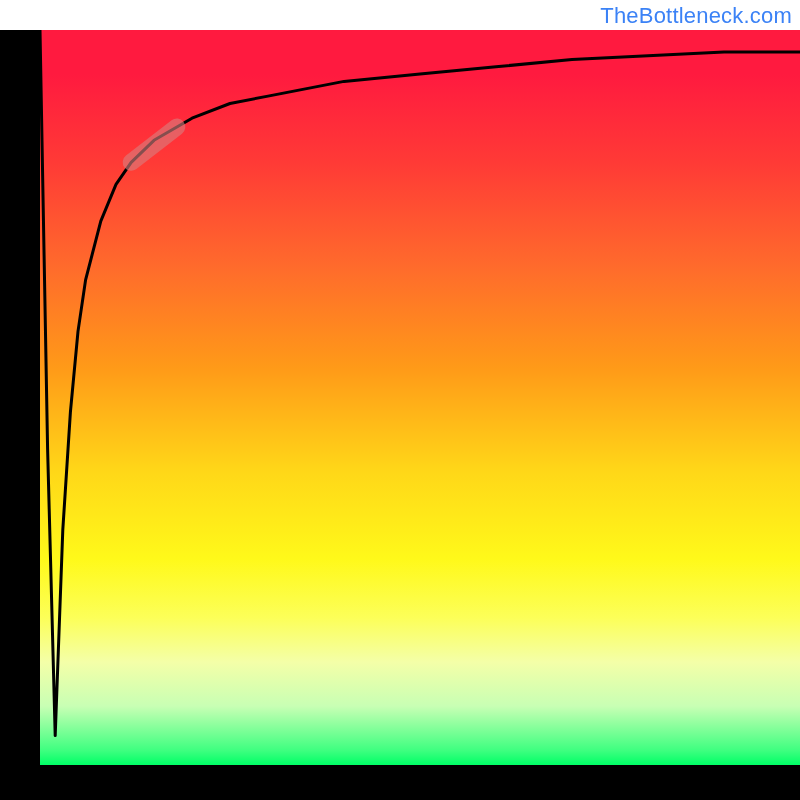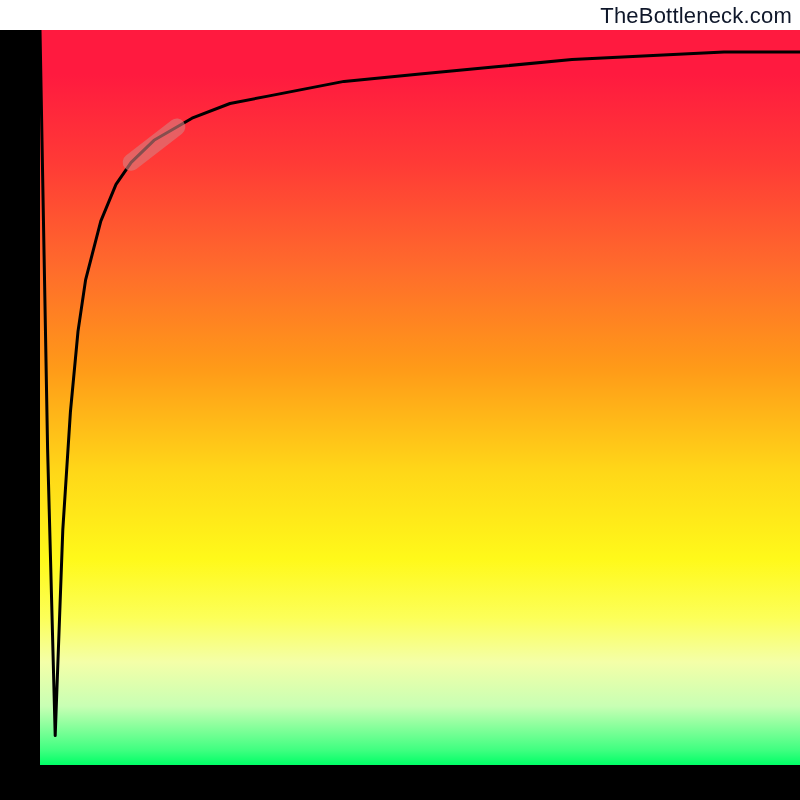--- a/index.html
+++ b/index.html
@@ -14,21 +14,21 @@
     position: relative;
     width: 800px;
     height: 800px;
   }
   .attribution {
     position: absolute;
     top: 3px;
     right: 8px;
     font-family: Arial, Helvetica, sans-serif;
     font-size: 22px;
-    color: #0f172a;
+    color: #3b82f6;
     letter-spacing: 0.2px;
     user-select: none;
   }
   .axis-black {
     position: absolute;
     background: #000;
   }
   
   .yaxis {
     left: 0;

